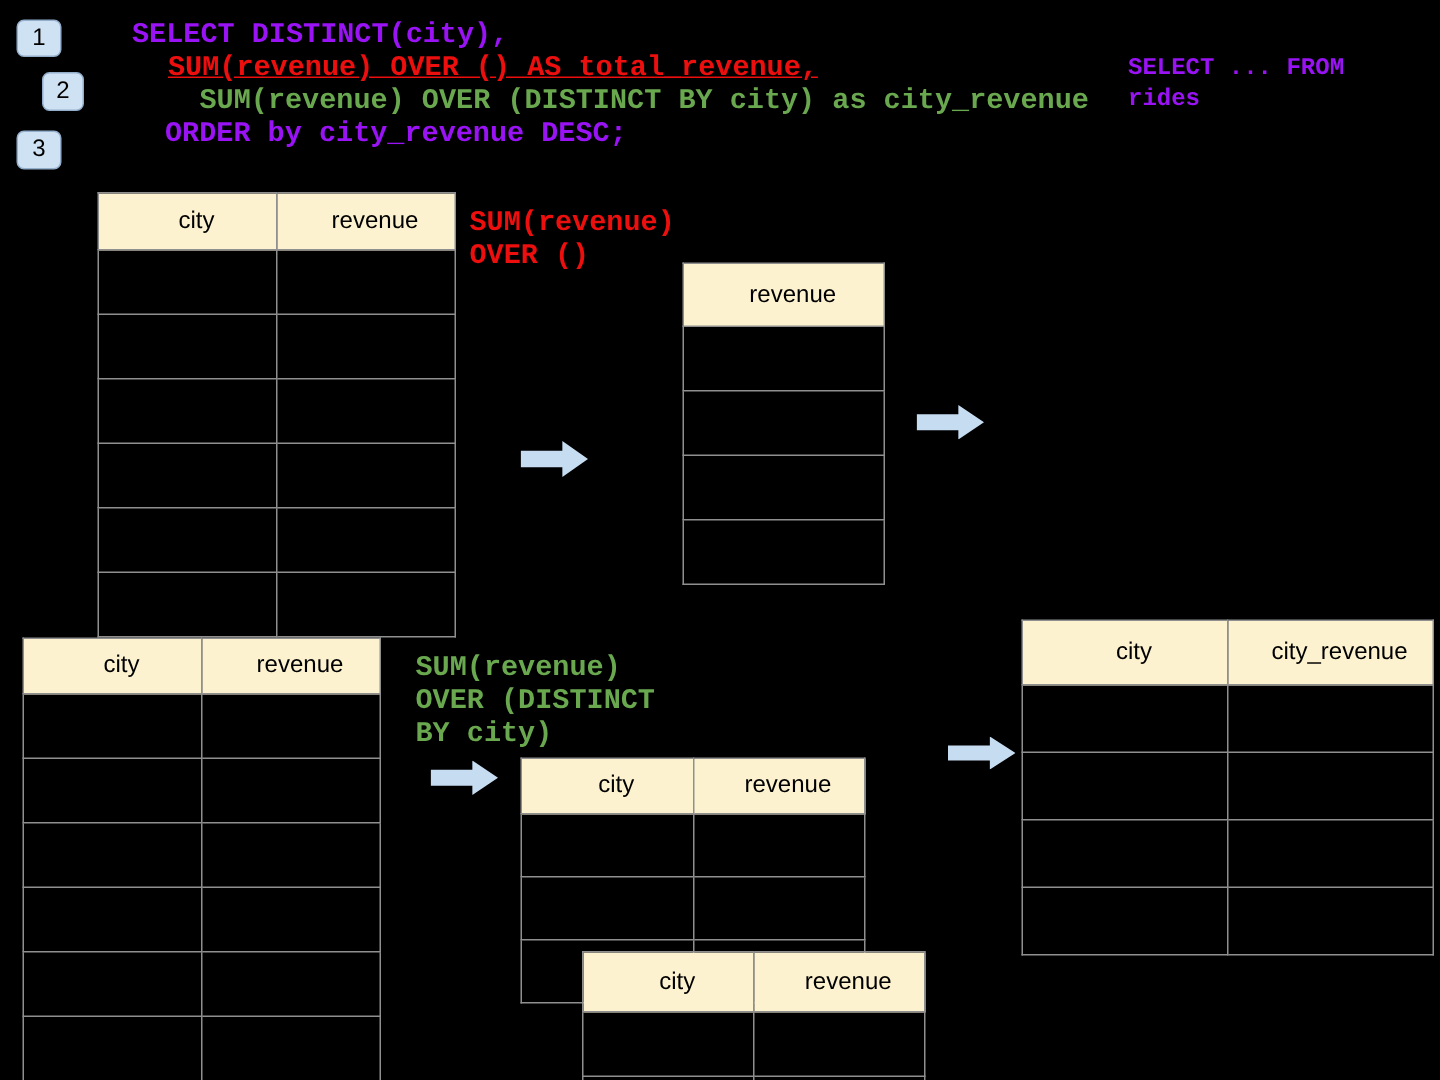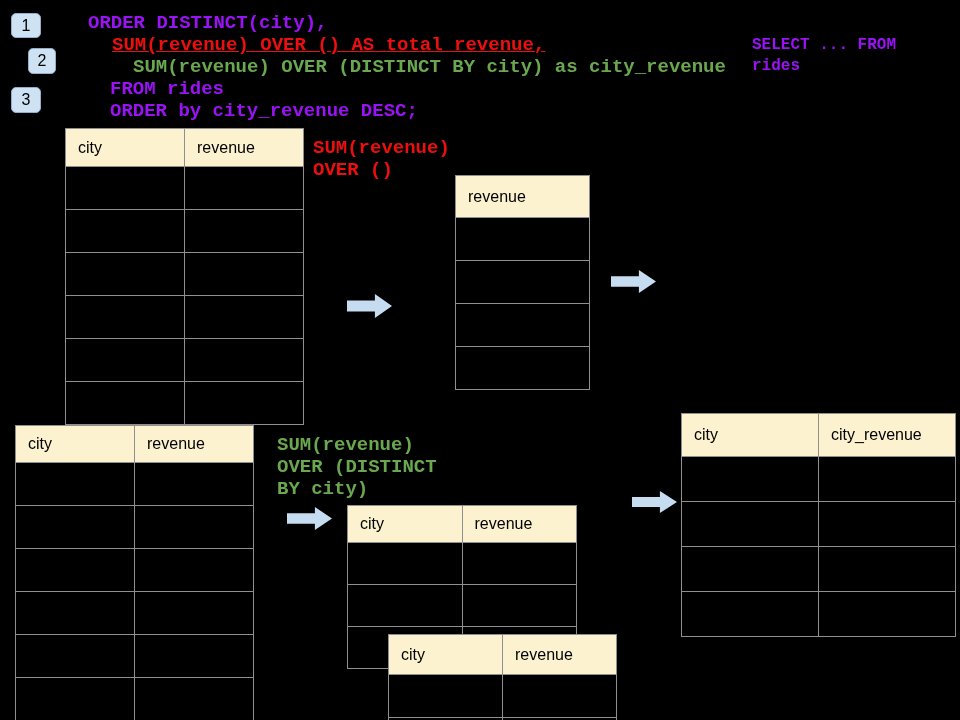--- a/index.html
+++ b/index.html
@@ -47,21 +47,21 @@
   table.tbl {
     position:absolute;
     border-collapse:collapse;
     table-layout:fixed;
   }
   .tbl th {
     background:var(--header_fill);
     color:#000;
     font-weight:normal;
     font-size:16px;
-    text-align:left;
+    text-align:center;
     padding:0 0 0 12px;
     border:1px solid var(--border_gray);
   }
   .tbl td {
     border:1px solid var(--border_gray);
     background:transparent;
   }
   .tbl-src-top    th{height:37px} .tbl-src-top    td{height:40px}
   .tbl-total      th{height:41px} .tbl-total      td{height:40px}
   .tbl-src-bottom th{height:36px} .tbl-src-bottom td{height:40px}
@@ -70,24 +70,23 @@
   .tbl-result     th{height:42px} .tbl-result     td{height:42px}
 </style>
 </head>
 <body>
 
 <div class="badge" style="left:11px; top:13px; width:28px; height:23px;">1</div>
 <div class="badge" style="left:28px; top:48px; width:26px; height:24px;">2</div>
 <div class="badge" style="left:11px; top:87px; width:28px; height:24px;">3</div>
 
 <div class="abs" style="left:88px; top:12px;">
-  <div class="code-line c-purple" style="margin-left:0;">ORDER DISTINCT(city),</div>
+  <div class="code-line c-purple" style="margin-left:0;">SELECT DISTINCT(city),</div>
   <div class="code-line c-red" style="margin-left:24px;text-decoration:underline;">SUM(revenue) OVER () AS total_revenue,</div>
   <div class="code-line c-green" style="margin-left:45px;">SUM(revenue) OVER (DISTINCT BY city) as city_revenue</div>
-  <div class="code-line c-purple" style="margin-left:22px;">FROM rides</div>
   <div class="code-line c-purple" style="margin-left:22px;">ORDER by city_revenue DESC;</div>
 </div>
 
 <div class="abs" style="left:752px; top:35px;">
   <div class="code-line small-code c-purple">SELECT ... FROM</div>
   <div class="code-line small-code c-purple">rides</div>
 </div>
 
 <div class="abs" style="left:313px; top:137px;">
   <div class="code-line c-red">SUM(revenue)</div>

